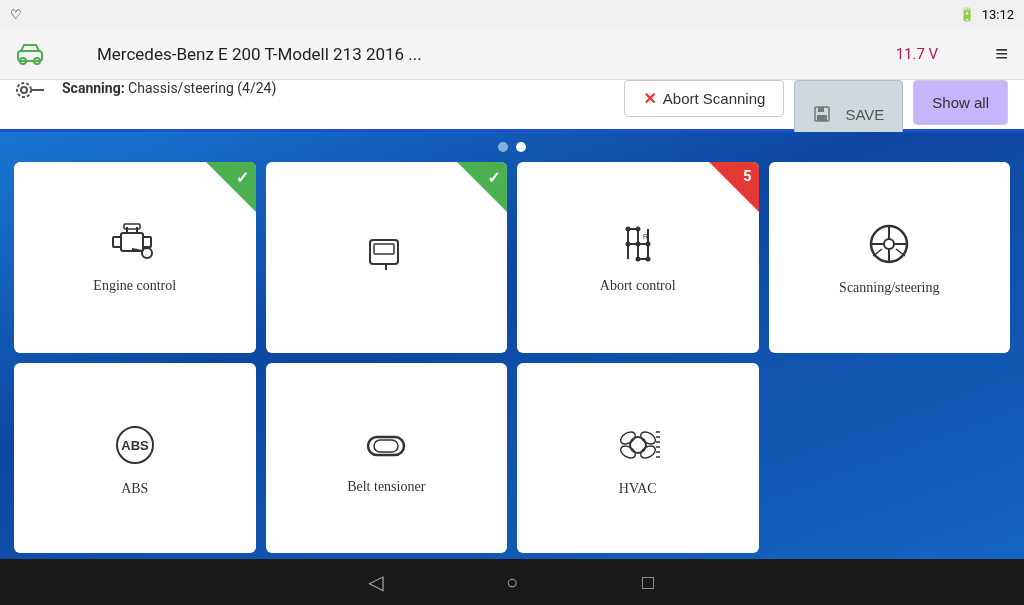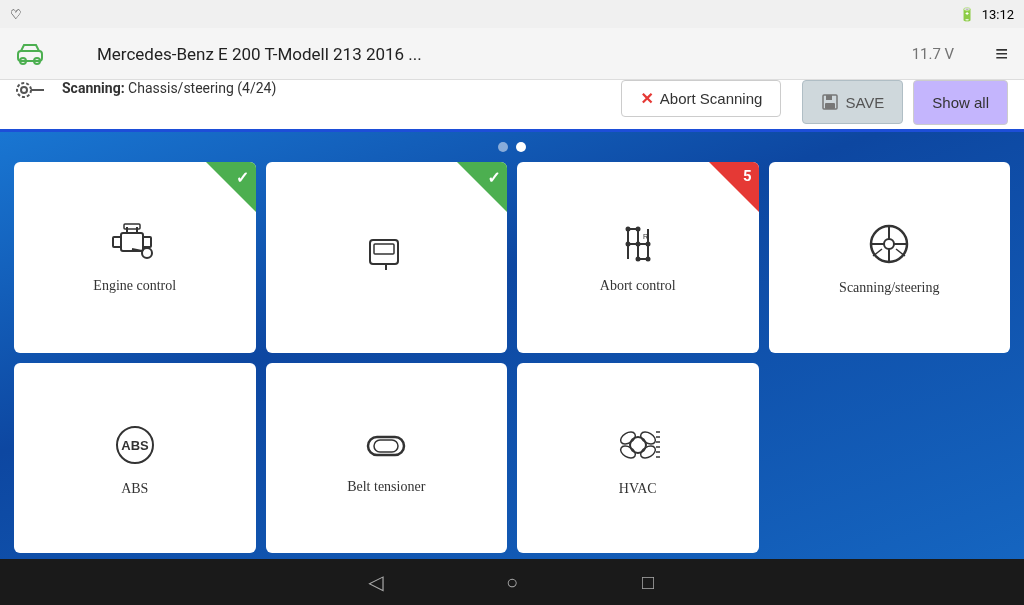--- a/index.html
+++ b/index.html
@@ -41,21 +41,22 @@
       font-size: 22px;
       margin-right: 12px;
     }
     .header-title {
       font-size: 17px;
       color: #222;
       flex: 1;
     }
     .header-voltage {
       font-size: 15px;
-      color: #737373;
+      color: #be185d;
+      margin-right: 16px;
     }
     .header-menu {
       font-size: 22px;
       color: #333;
       cursor: pointer;
     }
 
     
     #scanning-bar {
       height: 52px;
@@ -86,29 +87,28 @@
       border-radius: 4px;
       padding: 8px 18px;
       font-size: 15px;
       cursor: pointer;
       color: #333;
     }
     .btn-abort .x-icon { color: #e53935; font-size: 16px; font-weight: bold; }
     .btn-save {
       display: flex;
       align-items: center;
-      gap: 6px;
+      gap: 14px;
       border: 1.5px solid #b0bec5;
       background: #cfd8dc;
       border-radius: 4px;
-      padding: 12px 18px;
+      padding: 24px 18px;
       font-size: 15px;
       cursor: pointer;
       color: #555;
-      margin-left: 11px;
     }
     .btn-show-all {
       border: 1.5px solid #ccc;
       background: #c4b5fd;
       border-radius: 4px;
       padding: 13px 18px;
       font-size: 15px;
       cursor: pointer;
       color: #333;
     }

